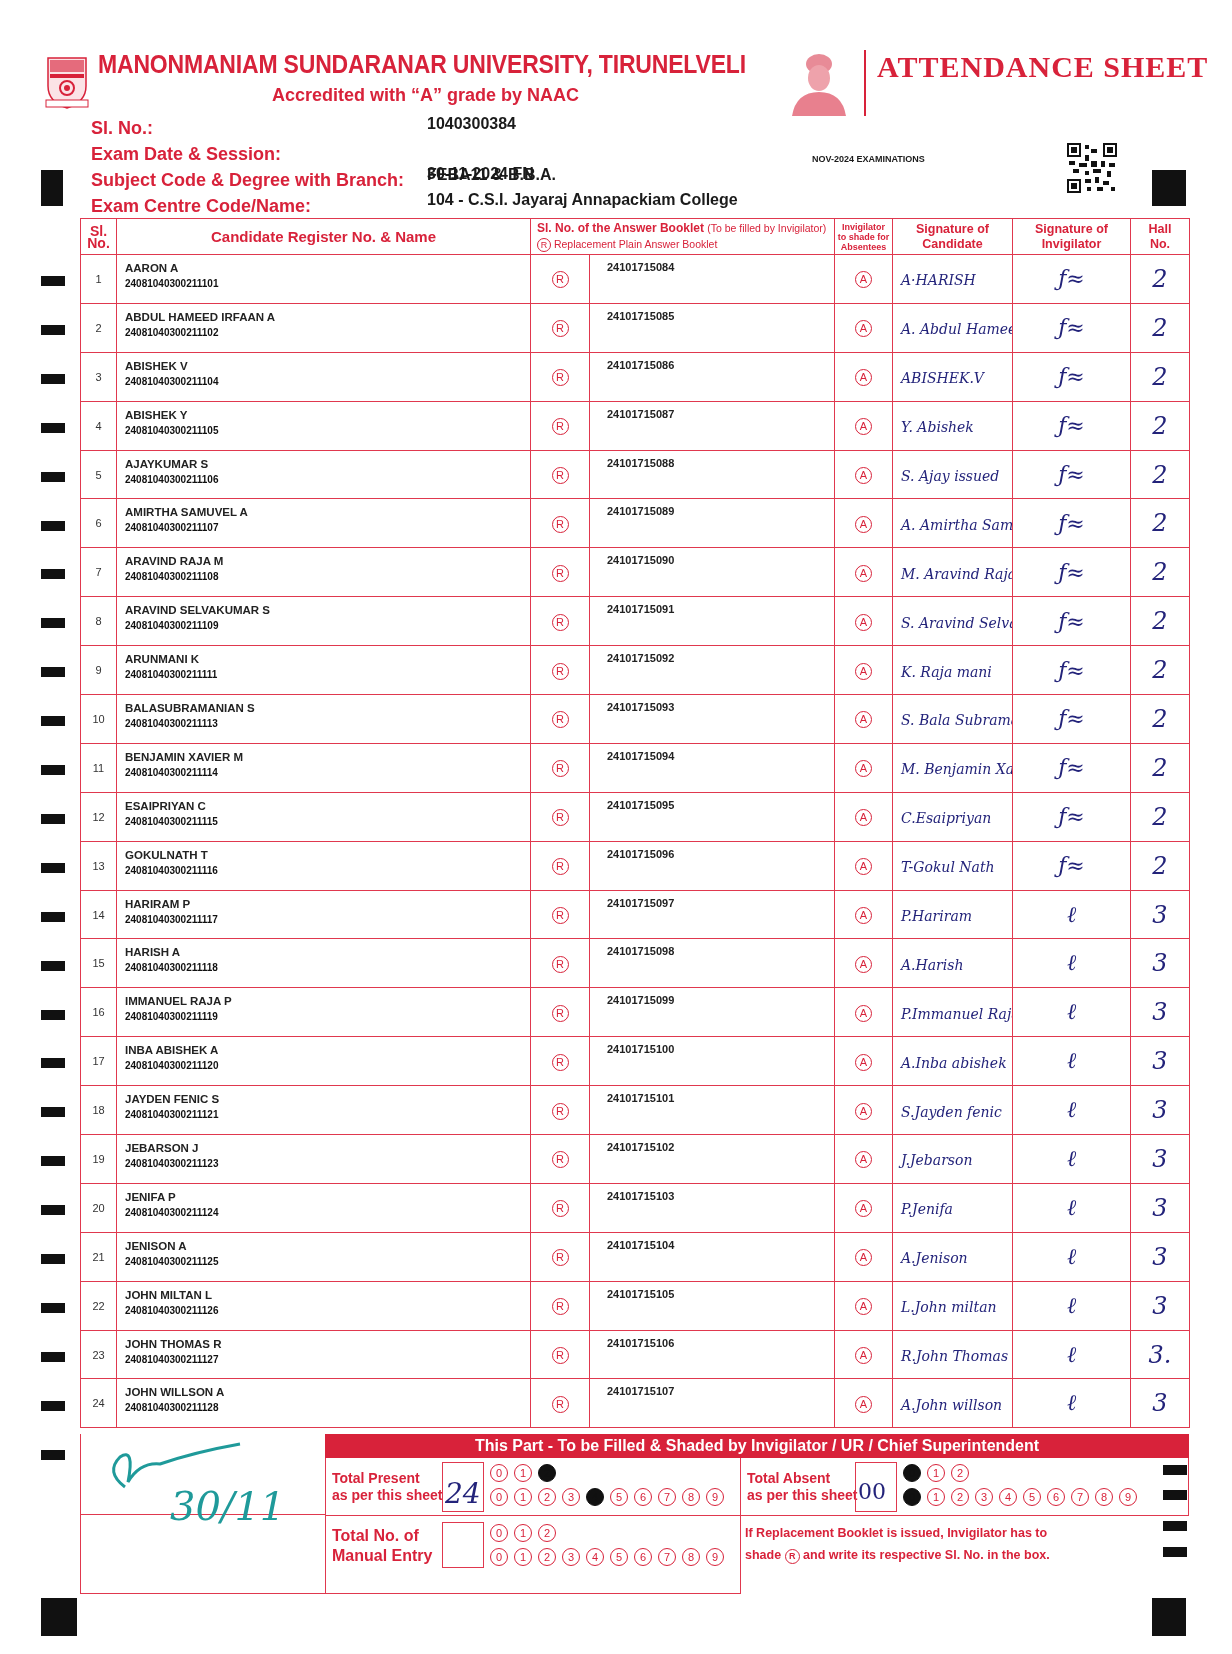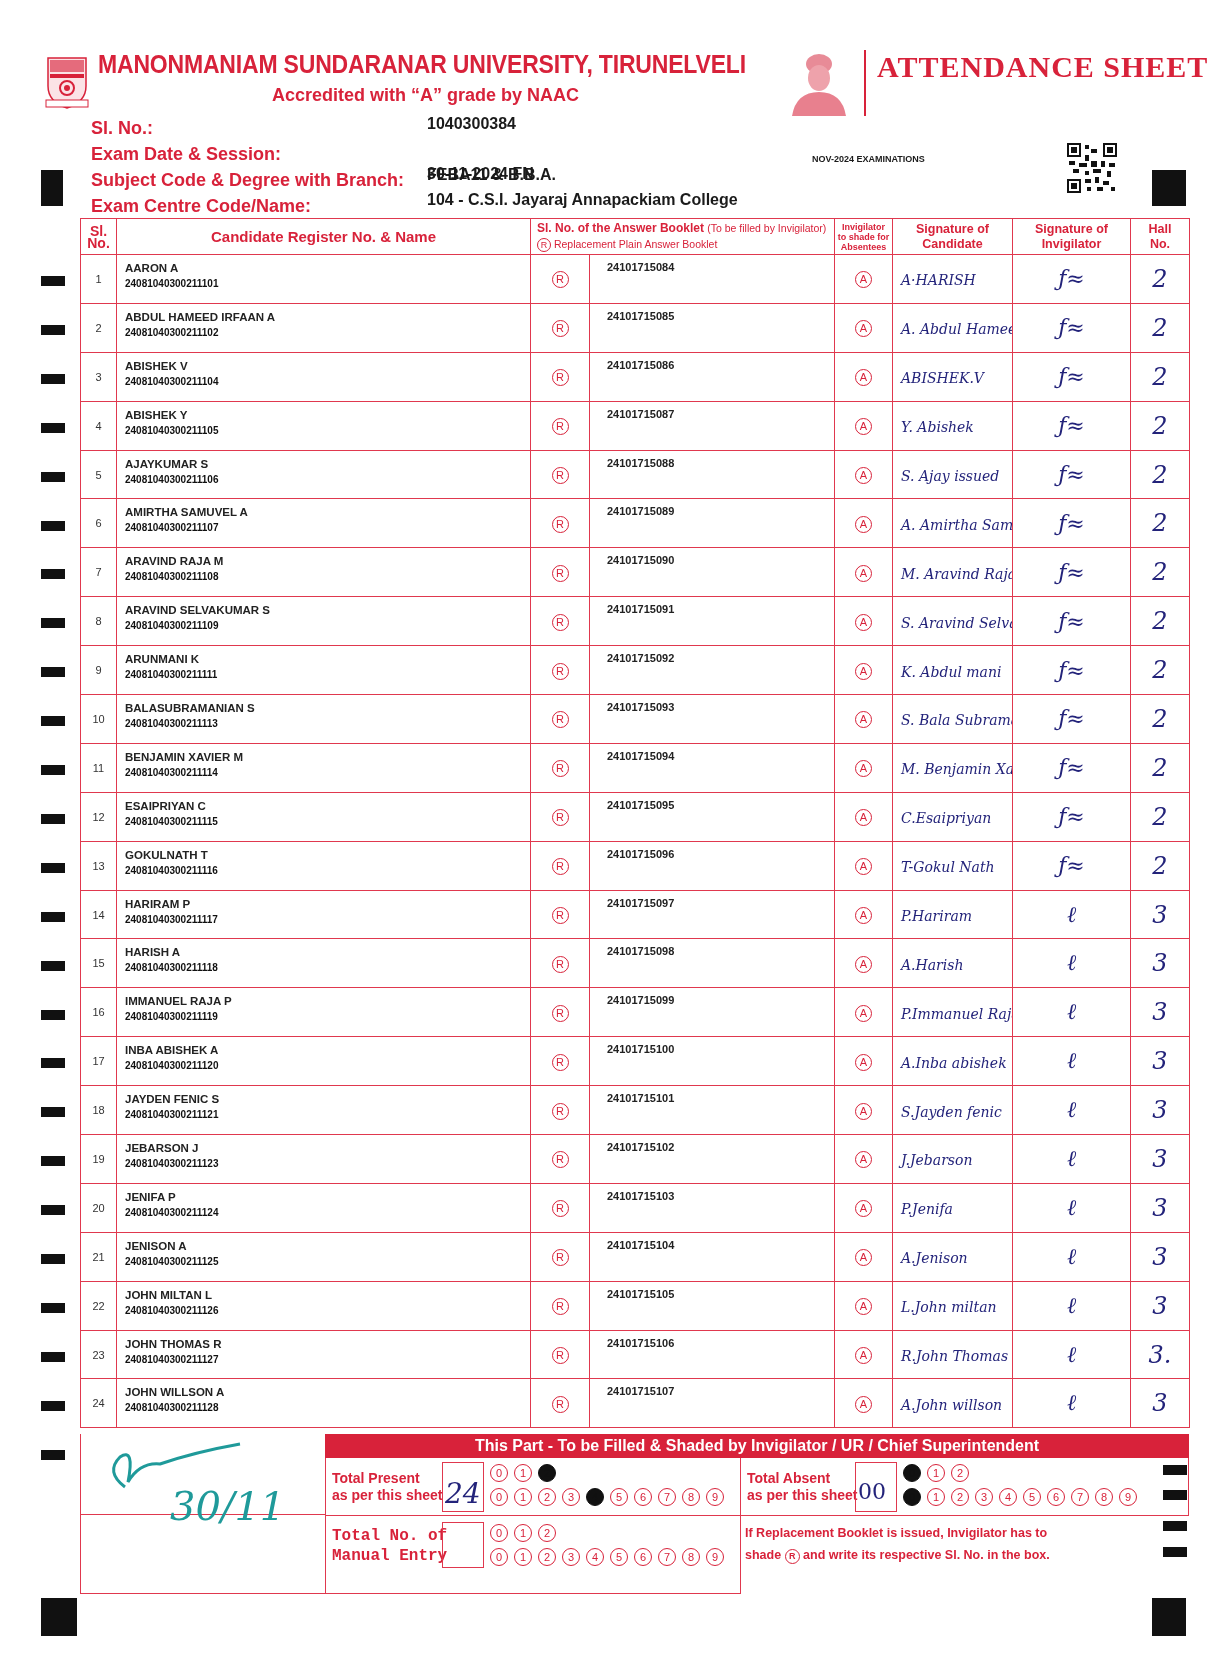--- a/index.html
+++ b/index.html
@@ -301,21 +301,21 @@
       </tr>
       <tr>
         <td class="c-sl">9</td>
         <td class="c-cand">
           <div class="nm">ARUNMANI K</div>
           <div class="rg">24081040300211111</div>
         </td>
         <td class="c-r"><span class="circ">R</span></td>
         <td class="c-bk">24101715092</td>
         <td class="c-a"><span class="circ">A</span></td>
-        <td class="c-sig hand">K. Abdul mani</td>
+        <td class="c-sig hand">K. Raja mani</td>
         <td class="c-inv hand">ƒ≈</td>
         <td class="c-hall hand">2</td>
       </tr>
       <tr>
         <td class="c-sl">10</td>
         <td class="c-cand">
           <div class="nm">BALASUBRAMANIAN S</div>
           <div class="rg">24081040300211113</div>
         </td>
         <td class="c-r"><span class="circ">R</span></td>
@@ -567,21 +567,21 @@
       <div class="b">2</div>
       <div class="b">3</div>
       <div class="b">4</div>
       <div class="b">5</div>
       <div class="b">6</div>
       <div class="b">7</div>
       <div class="b">8</div>
       <div class="b">9</div>
     </div>
 
-  <div class="plabel" style="left:252px;top:92px;font-size:16px;line-height:20px;font-family:Liberation Mono, monospace;">
+  <div class="plabel" style="left:252px;top:92px;font-size:16px;line-height:20px;">
     <div>Total No. of</div>
     <div>Manual Entry</div>
   </div>
   <div class="wbox" style="left:362px;top:88px;height:46px;">
     <span class="hand"></span>
   </div>
   <div class="bubbles" style="left:410px;top:90px;" id="manual-tens">
       <div class="b">0</div>
       <div class="b">1</div>
       <div class="b">2</div>

